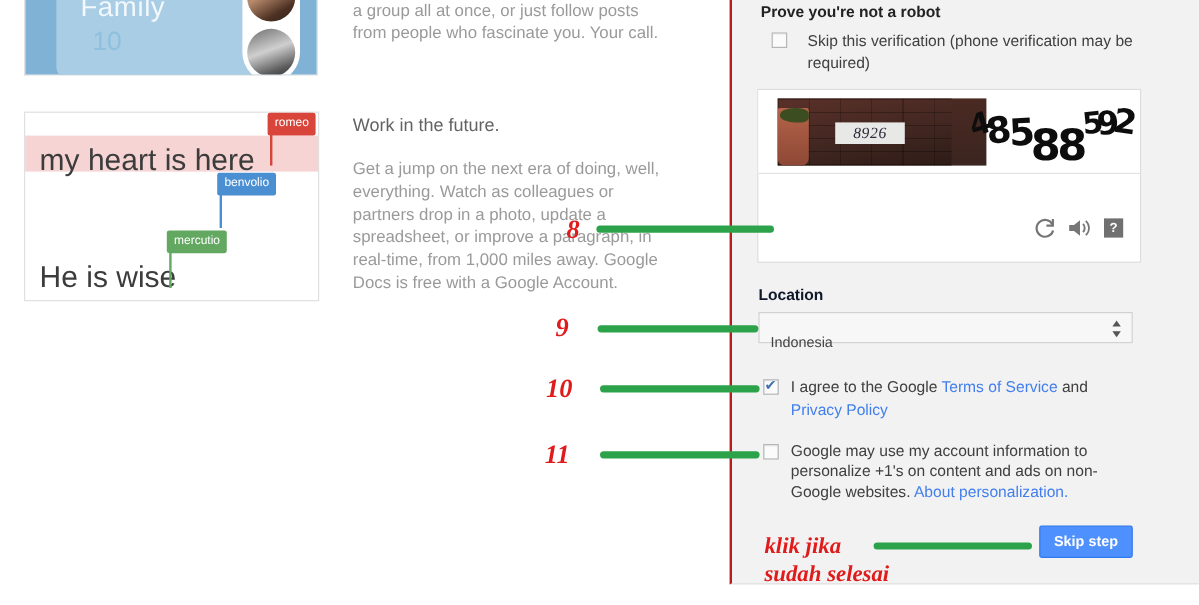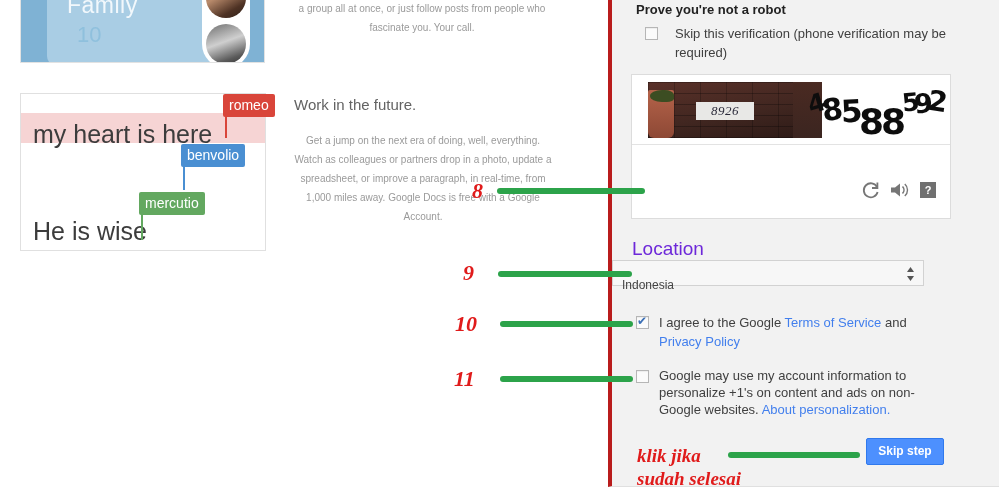--- a/index.html
+++ b/index.html
@@ -66,49 +66,48 @@
   .doc-line.l2 { top: 75px; }
   .doc-line.l3 { top: 123px; }
   .doc-hl {
     position: absolute; left: 0; top: 19px;
     width: 244px; height: 30px;
     background: #f6d4d4;
   }
   .tagwrap { position: absolute; }
   .tag {
     position: absolute; top: 0; left: 0;
-    font-size: 14px; color: #ffffff; line-height: 1;
+    font-size: 10px; color: #ffffff; line-height: 1;
     padding: 4px 6px 5px 6px;
     border-radius: 2px;
     white-space: nowrap;
   }
   .tag-stem { position: absolute; width: 2px; }
   .tag-romeo { background: #d9453a; }
   .tag-benvolio { background: #4a8fd2; }
   .tag-mercutio { background: #63a860; }
   .mid-p {
-    font-size: 10px; line-height: 19px; color: #9a9a9a;
+    font-size: 14px; line-height: 19px; color: #9a9a9a;
     font-family: "Liberation Sans", sans-serif;
     margin: 0;
-    text-align: center;
   }
   .mid-lead { position: absolute; left: 294px; top: -1px; width: 256px; }
   .mid-h {
     position: absolute; left: 294px; top: 96px;
     font-size: 15px; color: #636363; font-weight: normal;
     margin: 0; font-family: "Liberation Sans", sans-serif;
   }
   .mid-body { position: absolute; left: 294px; top: 131px; width: 258px; }
 
   
   .panel {
     position: absolute; left: 608px; top: 0;
     width: 391px; height: 487px;
     background: #f2f2f2;
-    border-left: 4px solid #b91c1c;
+    border-left: 2px solid #b91c1c;
     border-bottom: 1px solid #e0e0e0;
     padding-left: 12px;
   }
   .panel-h {
     position: absolute; left: 24px; top: 2px;
     font-size: 13px; font-weight: bold; color: #222;
     margin: 0; font-family: "Liberation Sans", sans-serif;
   }
 
   .cb {
@@ -205,24 +204,24 @@
   .ic-audio { left: 28px; }
   .ic-help {
     left: 60px; width: 16px; height: 16px; top: 3px;
     background: #707070; color: #fff;
     font-size: 11px; font-weight: bold;
     text-align: center; line-height: 16px;
   }
 
   .loc-h {
     position: absolute; left: 632px; top: 238px;
-    font-size: 19px; font-weight: normal; color: #6d28d9; margin: 0;
+    font-size: 13px; font-weight: bold; color: #0f172a; margin: 0;
   }
   .loc-select {
-    position: absolute; left: 612px; top: 260px;
+    position: absolute; left: 632px; top: 260px;
     width: 312px; height: 26px;
     background: #f7f7f7;
     border: 1px solid #d2d2d2;
     font-size: 12px; color: #444;
     padding: 12px 9px; line-height: 24px;
   }
   .loc-arrows {
     position: absolute; right: 8px; top: 4px;
     width: 9px; height: 18px;
     font-size: 9px; color: #555; line-height: 8px;

